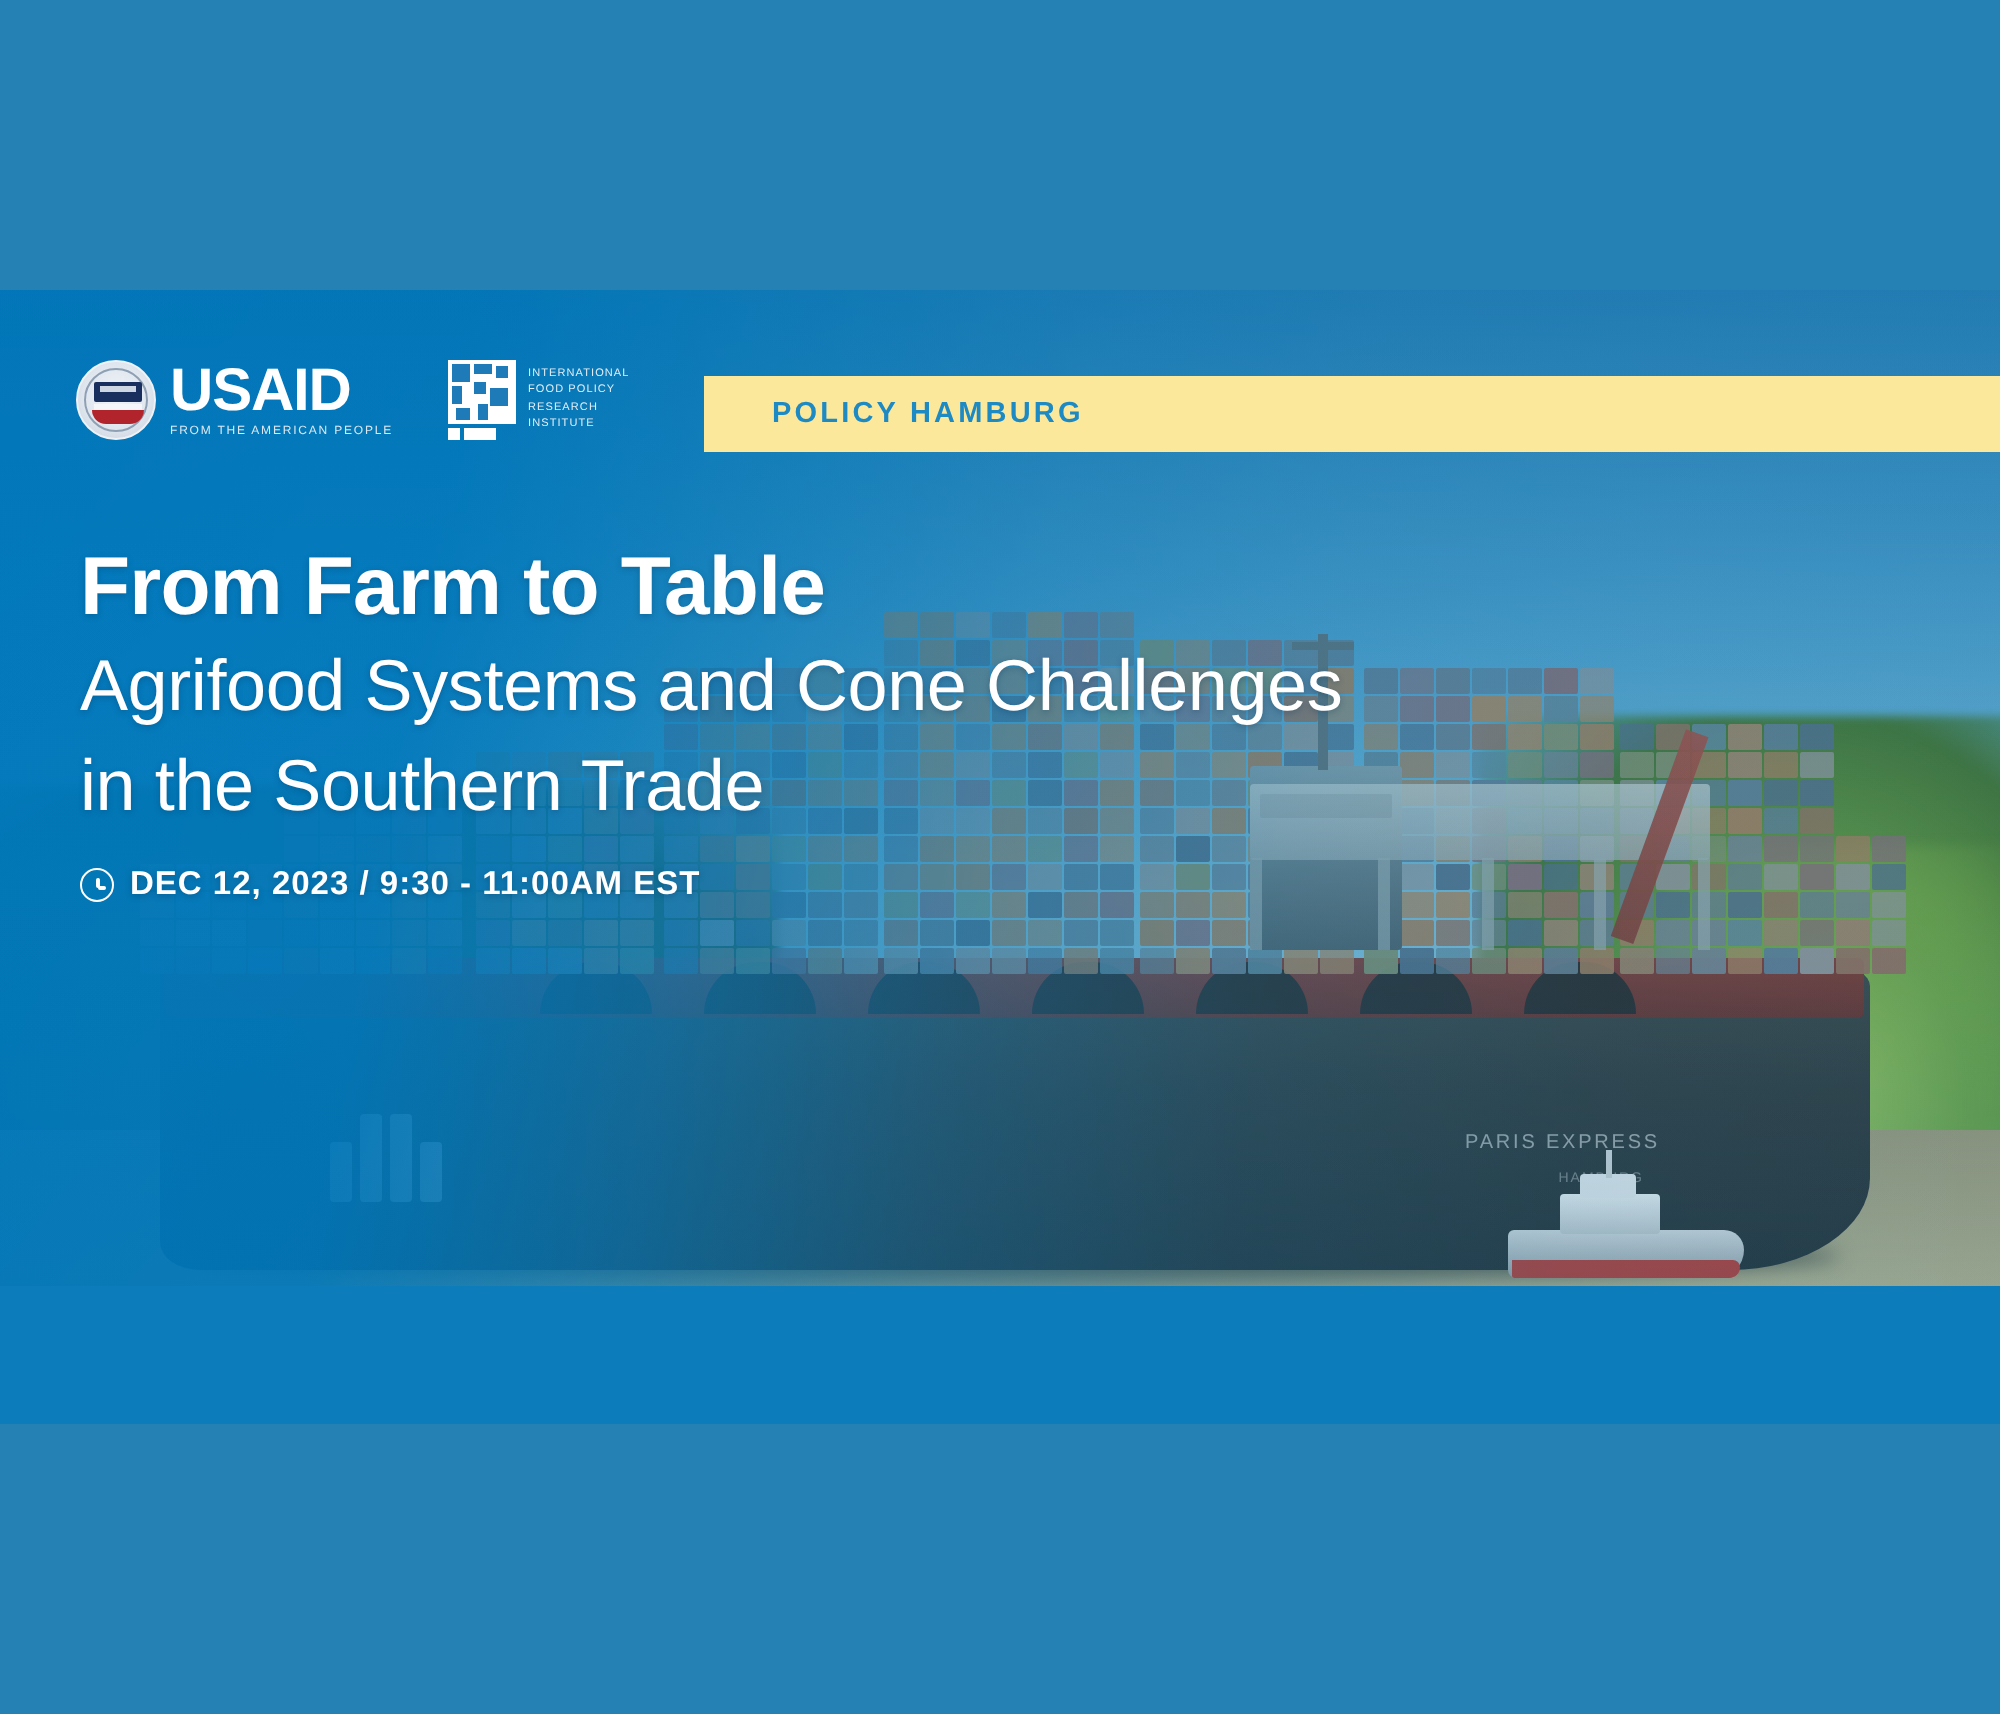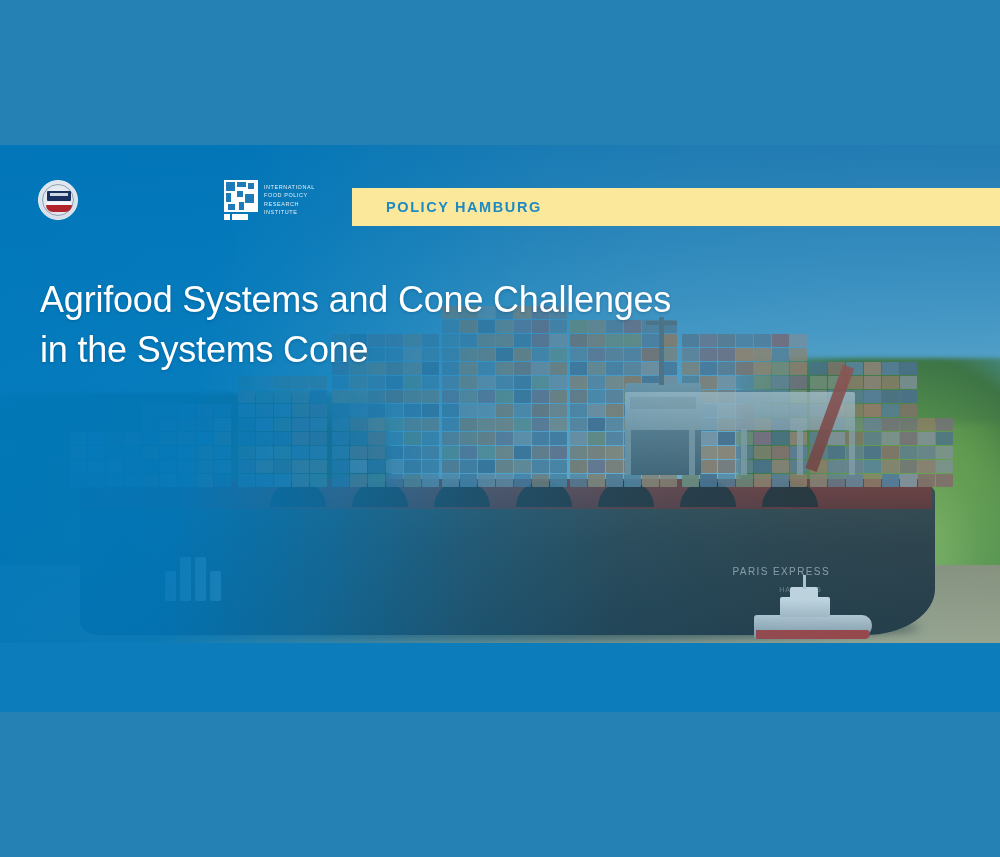--- a/index.html
+++ b/index.html
@@ -1047,20 +1047,24 @@
     <div class="card-foot"></div>
 
     <div class="header">
 
       <div class="usaid">
         <div class="usaid-seal">
           <div class="ring"></div>
           <div class="navy"></div>
           <div class="wht"></div>
           <div class="red"></div>
+        </div>
+        <div class="usaid-text">
+          <div class="usaid-word">USAID</div>
+          <div class="usaid-tag">FROM THE AMERICAN PEOPLE</div>
         </div>
       </div>
 
       <div class="ifpri">
         <div class="ifpri-mark">
           <div class="sq">
             <i style="left:2px;top:2px;width:9px;height:9px;"></i>
             <i style="left:13px;top:2px;width:9px;height:5px;"></i>
             <i style="left:2px;top:13px;width:5px;height:9px;"></i>
             <i style="left:13px;top:11px;width:6px;height:6px;"></i>
@@ -1079,18 +1083,23 @@
           <span>INSTITUTE</span>
         </div>
       </div>
 
       <div class="seminar-banner">
         <div class="seminar-label">POLICY HAMBURG</div>
       </div>
     </div>
 
     <div class="hero">
+      <div class="title">From Farm to Table</div>
       <div class="sub">Agrifood Systems and Cone Challenges</div>
-      <div class="sub">in the Systems Cone</div>
+      <div class="sub">in the Southern Trade</div>
+      <div class="when">
+        <div class="clock"></div>
+        <div class="when-text">DEC 12, 2023  /  9:30 - 11:00AM EST</div>
+      </div>
     </div>
 
   </div>
 </div>
 
 </body></html>

